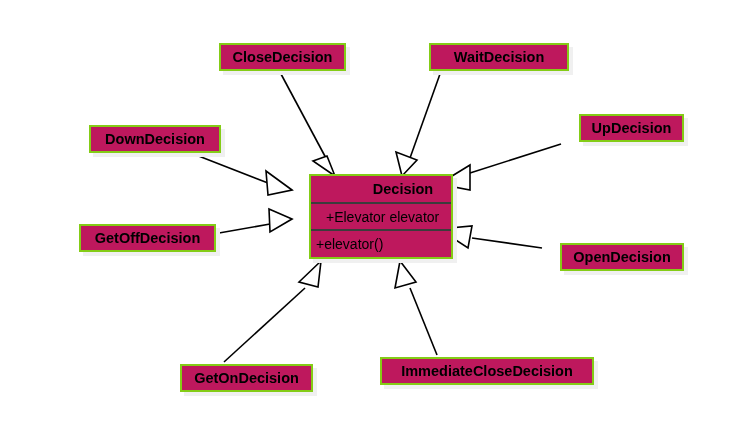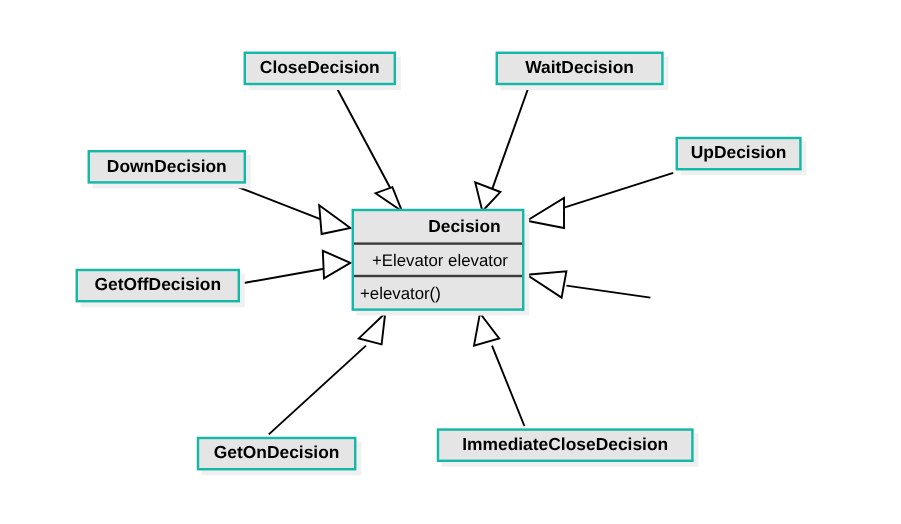--- a/index.html
+++ b/index.html
@@ -21,26 +21,27 @@
     position: absolute;
     left: 0;
     top: 0;
     width: 751px;
     height: 437px;
     pointer-events: none;
   }
   .uml-box {
     position: absolute;
     box-sizing: border-box;
-    background: #e5e5e5;
-    border: 2px solid #14b8a6;
+    background: #be185d;
+    border: 2px solid #84cc16;
     box-shadow: 4px 4px 0 0 #f0f0f0;
     display: flex;
     flex-direction: column;
     z-index: 5;
+    margin-left: 16px;
   }
   .subclass-box {
     align-items: center;
     justify-content: center;
   }
   .subclass-label {
     font-size: 14.5px;
     font-weight: bold;
     color: #000000;
     white-space: nowrap;
@@ -155,20 +156,23 @@
   </div>
 
   <div class="uml-box subclass-box" style="left:73px; top:125px; width:132px; height:28px;">
     <span class="subclass-label">DownDecision</span>
   </div>
 
   <div class="uml-box subclass-box" style="left:63px; top:224px; width:137px; height:28px;">
     <span class="subclass-label">GetOffDecision</span>
   </div>
 
+  <div class="uml-box subclass-box" style="left:544px; top:243px; width:124px; height:28px;">
+    <span class="subclass-label">OpenDecision</span>
+  </div>
 
   <div class="uml-box subclass-box" style="left:164px; top:364px; width:133px; height:28px;">
     <span class="subclass-label">GetOnDecision</span>
   </div>
 
   <div class="uml-box subclass-box" style="left:364px; top:357px; width:214px; height:28px;">
     <span class="subclass-label">ImmediateCloseDecision</span>
   </div>
 
 </div>

